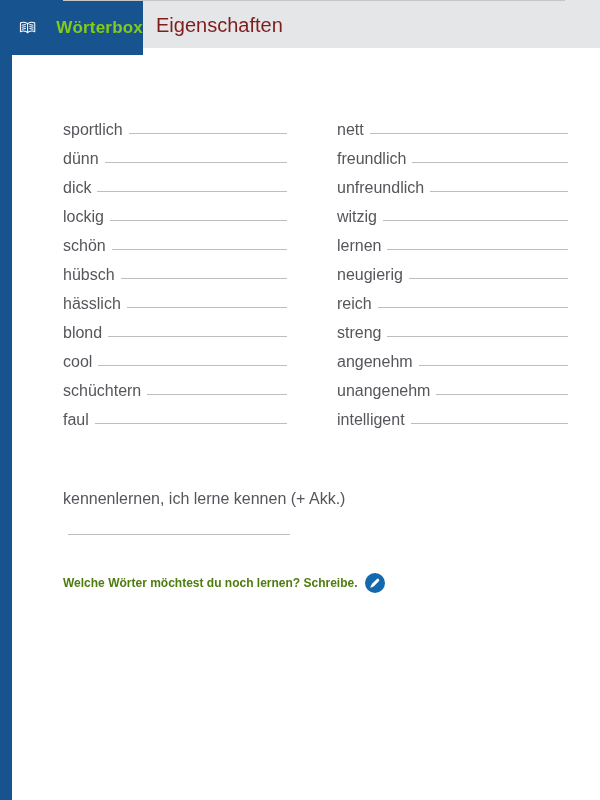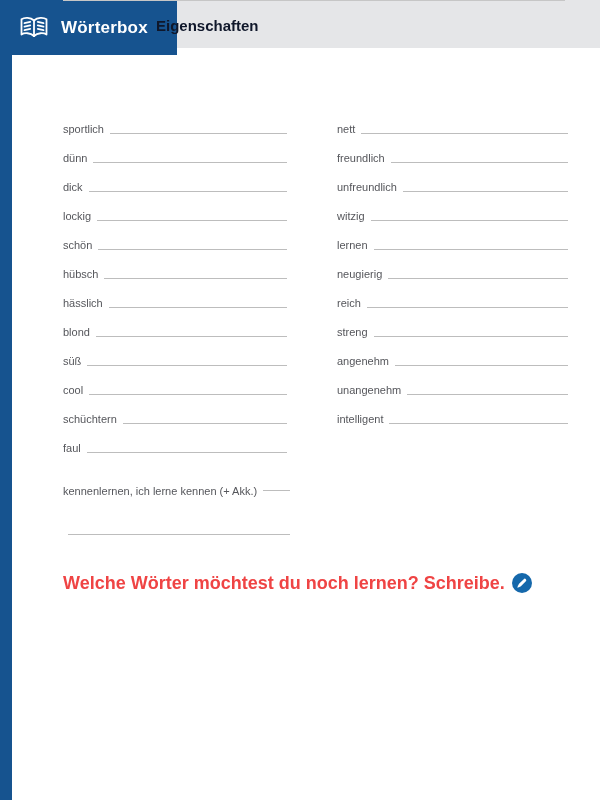--- a/index.html
+++ b/index.html
@@ -10,64 +10,64 @@
     overflow: hidden;
   }
   .page { position: relative; width: 600px; height: 800px; background: #fff; }
 
   
   .header-band {
     position: absolute; left: 0; top: 0; width: 600px; height: 48px;
     background: #e5e6e8;
   }
   .brand-box {
-    position: absolute; left: 0; top: 0; width: 177px; height: 55px;
-    background: #16538f; color: #ffffff;
+    position: absolute; left: 0; top: 0; width: 143px; height: 55px;
+    background: #16538f; color: #84cc16;
     display: flex; align-items: center;
-    padding-left: 19px; box-sizing: border-box; gap: 12px;
+    padding-left: 19px; box-sizing: border-box; gap: 20px;
   }
   .brand-title { font-size: 17px; font-weight: bold; letter-spacing: 0.2px; }
   .topic-label {
     position: absolute; left: 156px; top: 0; height: 51px; line-height: 51px;
-    color: #0f172a; font-size: 15px; font-weight: bold;
+    color: #7f1d1d; font-size: 20px; font-weight: normal;
   }
   .left-rule {
     position: absolute; left: 0; top: 0; width: 12px; height: 800px;
     background: #16538f;
   }
 
   
   .col { position: absolute; top: 107px; }
   .col-left  { left: 63px;  width: 224px; }
   .col-right { left: 337px; width: 231px; }
   .word-row { height: 29px; display: flex; align-items: flex-end; }
   .word {
-    font-size: 11px; color: #55565b; line-height: 13px; white-space: nowrap;
+    font-size: 16px; color: #55565b; line-height: 13px; white-space: nowrap;
   }
   .fill-line {
     flex: 1; margin-left: 6px; margin-bottom: 2px;
     border-bottom: 1.5px solid #bdbdbd; height: 0;
   }
 
   
   .extra-row {
     position: absolute; left: 63px; top: 477px; width: 227px; height: 28px;
-    display: flex; align-items: center;
+    display: flex; align-items: flex-end;
   }
   .extra-cont-line {
     position: absolute; left: 68px; top: 534px; width: 222px;
     border-top: 1.5px solid #bdbdbd;
   }
 
   
   .prompt-row {
     position: absolute; left: 63px; top: 573px; height: 20px;
     display: flex; align-items: center; gap: 7px;
   }
-  .prompt-text { color: #ef4444; font-size: 18px; font-weight: bold; }
+  .prompt-text { color: #4d7c0f; font-size: 12px; font-weight: bold; }
   .pencil-badge { width: 20px; height: 20px; display: block; }
 
   
   .write-line {
     position: absolute; left: 63px; width: 502px; height: 0;
     border-top: 1.5px solid #c6c6c6;
   }
   .write-line:nth-of-type(1) { top: 614px; }
   .write-line:nth-of-type(2) { top: 646px; }
   .write-line:nth-of-type(3) { top: 677px; }
@@ -130,24 +130,20 @@
       </div>
     <div class="word-row">
         <span class="word">hässlich</span>
         <span class="fill-line"></span>
       </div>
     <div class="word-row">
         <span class="word">blond</span>
         <span class="fill-line"></span>
       </div>
     <div class="word-row">
-        <span class="word">süß</span>
-        <span class="fill-line"></span>
-      </div>
-    <div class="word-row">
         <span class="word">cool</span>
         <span class="fill-line"></span>
       </div>
     <div class="word-row">
         <span class="word">schüchtern</span>
         <span class="fill-line"></span>
       </div>
     <div class="word-row">
         <span class="word">faul</span>
         <span class="fill-line"></span>

